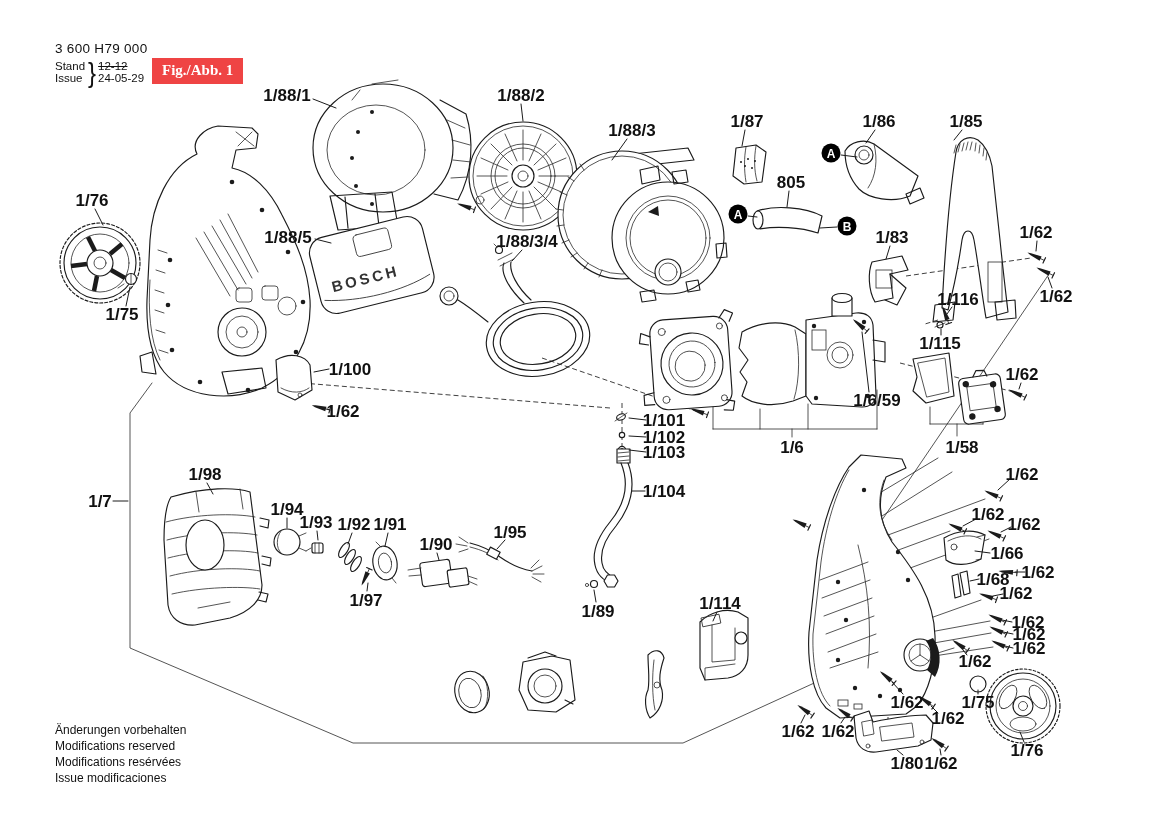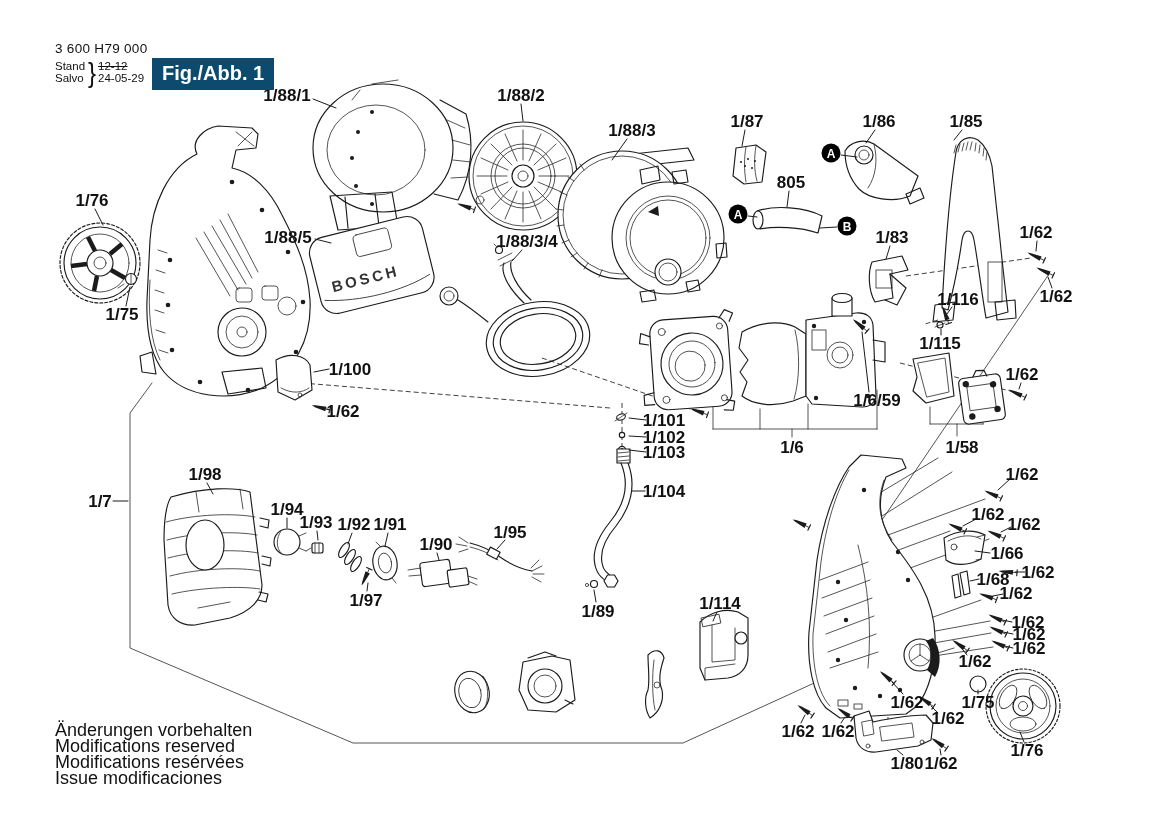--- a/index.html
+++ b/index.html
@@ -5,23 +5,23 @@
   html,body{margin:0;padding:0;background:#fff;}
   #page{position:relative;width:1169px;height:826px;background:#fff;overflow:hidden;
         font-family:"Liberation Sans",sans-serif;color:#111;}
   #hdr{position:absolute;left:55px;top:42px;line-height:1.1;}
   #partnum{font-size:13.5px;letter-spacing:.3px;}
   .standrow{display:flex;align-items:flex-start;margin-top:3px;}
   .standcol{font-size:11.5px;line-height:12px;}
   .brace{font-size:24px;font-weight:300;margin:0 2px 0 3px;transform:scaleY(1.15);}
   .datecol{font-size:11.5px;line-height:12px;}
   .strike{text-decoration:line-through;}
-  #figbox{position:absolute;left:152px;top:58px;background:#0c4a6e;color:#fff;
-          font-size:20px;font-weight:bold;padding:4px 10px 5px 10px;}
-  #ftr{position:absolute;left:55px;top:722px;font-size:18px;line-height:16px;}
+  #figbox{position:absolute;left:152px;top:58px;background:#ef4444;color:#fff;
+          font-size:15px;font-weight:bold;padding:4px 10px 5px 10px;font-family:Liberation Serif, serif;}
+  #ftr{position:absolute;left:55px;top:722px;font-size:12px;line-height:16px;}
   svg text.plabel{font-family:"Liberation Sans",sans-serif;font-size:17px;font-weight:bold;
        fill:#111;text-anchor:middle;}
   svg text.mletter{font-family:"Liberation Sans",sans-serif;font-size:12px;font-weight:bold;
        fill:#fff;text-anchor:middle;}
   .ln{fill:none;stroke:#1b1b1b;stroke-width:1.15;stroke-linejoin:round;stroke-linecap:round;}
   .thin{fill:none;stroke:#2a2a2a;stroke-width:.8;stroke-linecap:round;}
   .lead{fill:none;stroke:#1b1b1b;stroke-width:1;stroke-linecap:round;}
   .dash{fill:none;stroke:#2a2a2a;stroke-width:.9;stroke-dasharray:5 3;}
   .wf{fill:#fff;stroke:#1b1b1b;stroke-width:1.15;stroke-linejoin:round;}
   .fb{fill:#1b1b1b;stroke:none;}
@@ -31,21 +31,21 @@
 </head>
 <body>
 
 <div id="page">
 
   <div id="hdr">
     <div id="partnum">3 600 H79 000</div>
     <div class="standrow">
       <div class="standcol">
         <div>Stand</div>
-        <div>Salvo</div>
+        <div>Issue</div>
       </div>
       <div class="brace">}</div>
       <div class="datecol">
         <div class="strike">12-12</div>
         <div>24-05-29</div>
       </div>
     </div>
   </div>
   <div id="figbox">Fig./Abb. 1</div>
 

